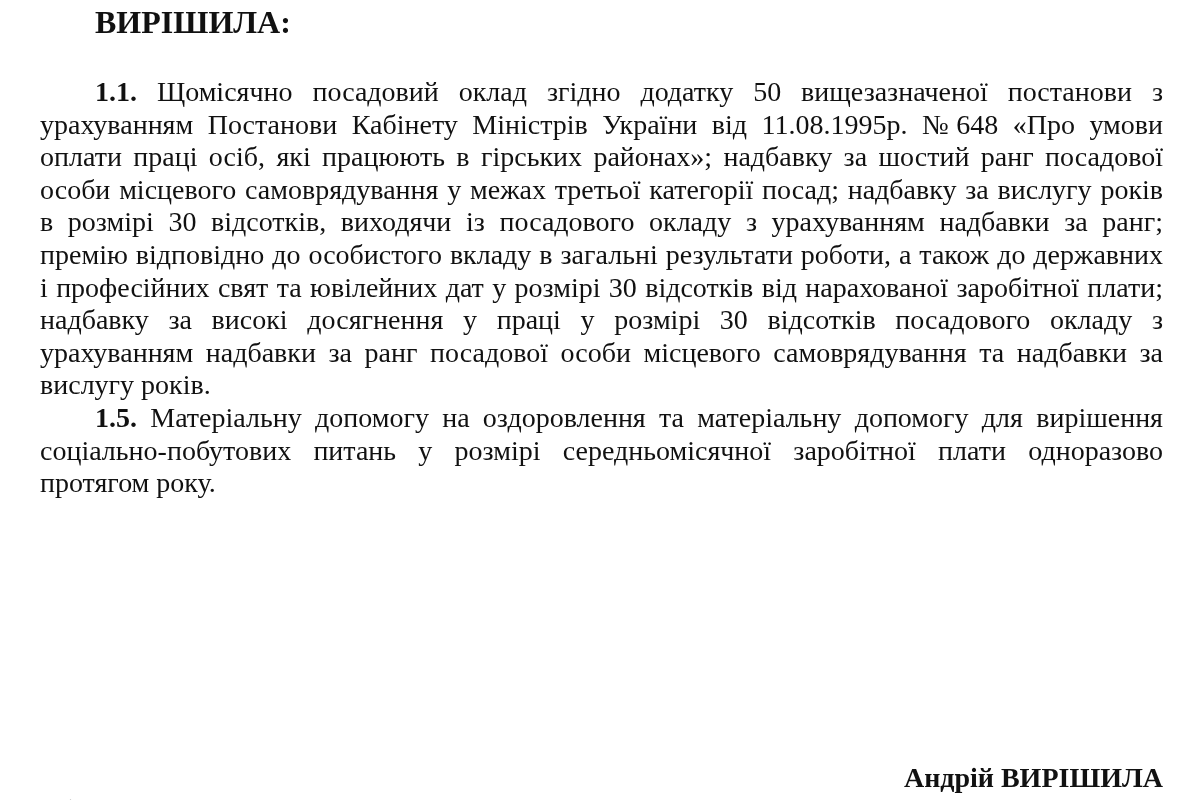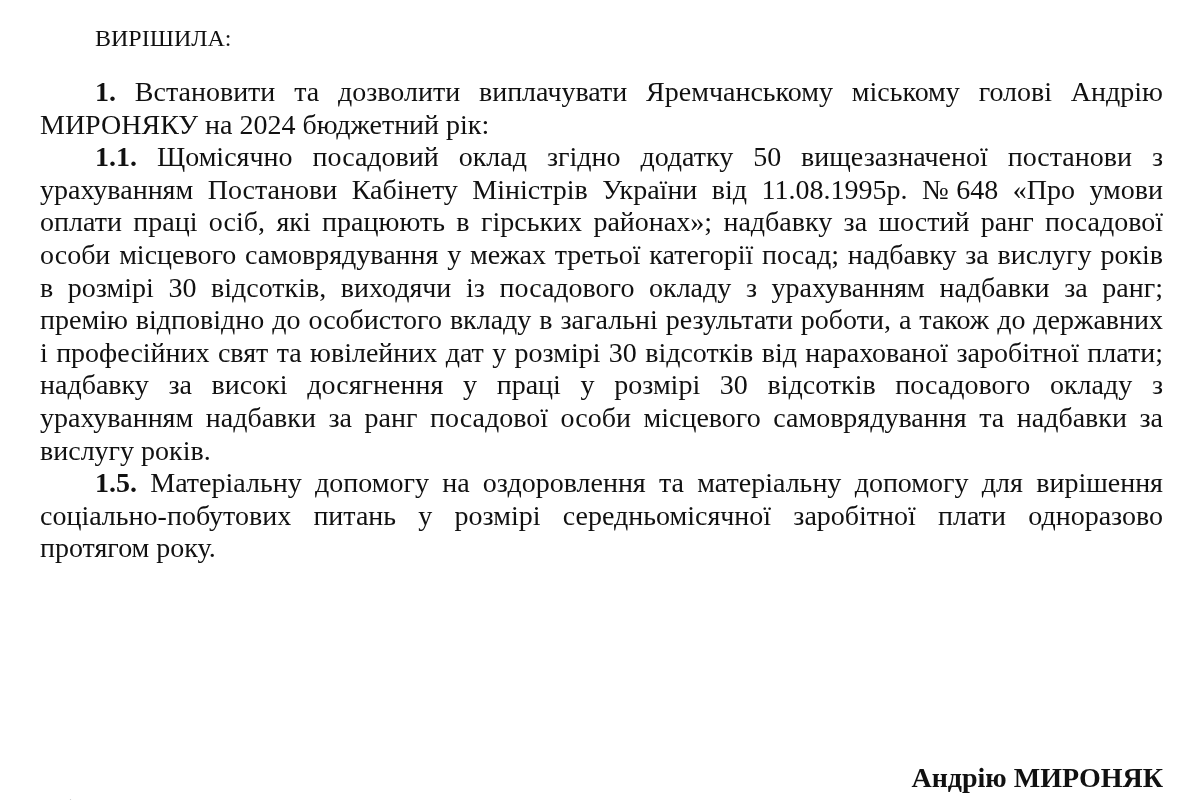--- a/index.html
+++ b/index.html
@@ -17,23 +17,23 @@
     }
     .page {
       position: absolute;
       left: 40px;
       top: 0;
       width: 1123px;
     }
     .heading {
       position: absolute;
       left: 55px;
-      top: 20px;
-      font-weight: normal;
-      font-size: 24px;
+      top: 4px;
+      font-weight: bold;
+      font-size: 32px;
       line-height: 36px;
       white-space: nowrap;
     }
     .body-text {
       position: absolute;
       left: 0;
       top: 76px;
       width: 1123px;
       font-size: 28px;
       line-height: 32.6px;
@@ -70,22 +70,21 @@
       white-space: nowrap;
     }
   </style>
 </head>
 <body>
 
 <div class="page">
   <div class="heading">ВИРІШИЛА:</div>
 
   <div class="body-text">
-    <p class="para"><span class="num">1.</span><span> Встановити та дозволити виплачувати Яремчанському міському голові Андрію МИРОНЯКУ на 2024 бюджетний рік:</span></p>
     <p class="para"><span class="num">1.1.</span><span> Щомісячно посадовий оклад згідно додатку 50 вищезазначеної постанови з урахуванням Постанови Кабінету Міністрів України від 11.08.1995р. №648 «Про умови оплати праці осіб, які працюють в гірських районах»; надбавку за шостий ранг посадової особи місцевого самоврядування у межах третьої категорії посад; надбавку за вислугу років в розмірі 30 відсотків, виходячи із посадового окладу з урахуванням надбавки за ранг; премію відповідно до особистого вкладу в загальні результати роботи, а також до державних і професійних свят та ювілейних дат у розмірі 30 відсотків від нарахованої заробітної плати; надбавку за високі досягнення у праці у розмірі 30 відсотків посадового окладу з урахуванням надбавки за ранг посадової особи місцевого самоврядування та надбавки за вислугу років.</span></p>
     <p class="para"><span class="num">1.5.</span><span> Матеріальну допомогу на оздоровлення та матеріальну допомогу для вирішення соціально-побутових питань у розмірі середньомісячної заробітної плати одноразово протягом року.</span></p>
   </div>
 
   <div class="signature">
     <span class="sig-left">Міський голова</span>
-    <span class="sig-right">Андрію МИРОНЯК</span>
+    <span class="sig-right">Андрій ВИРІШИЛА</span>
   </div>
 </div>
 
 </body></html>

